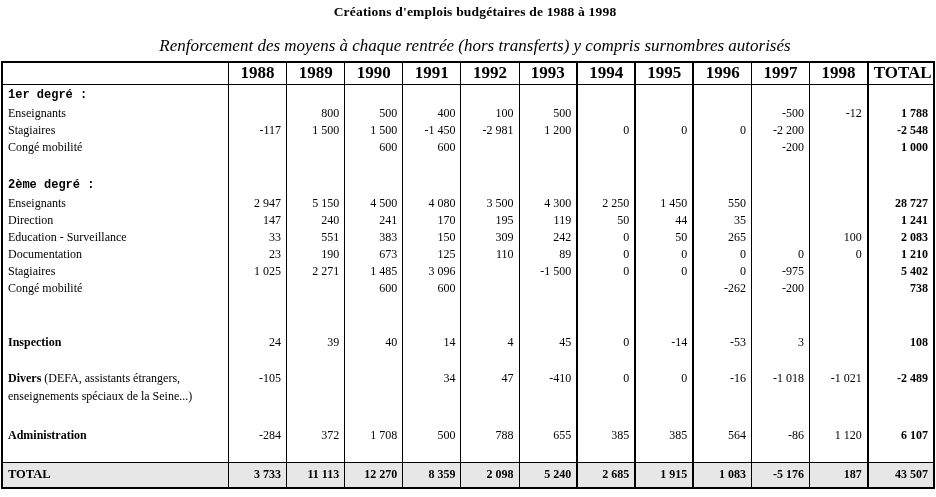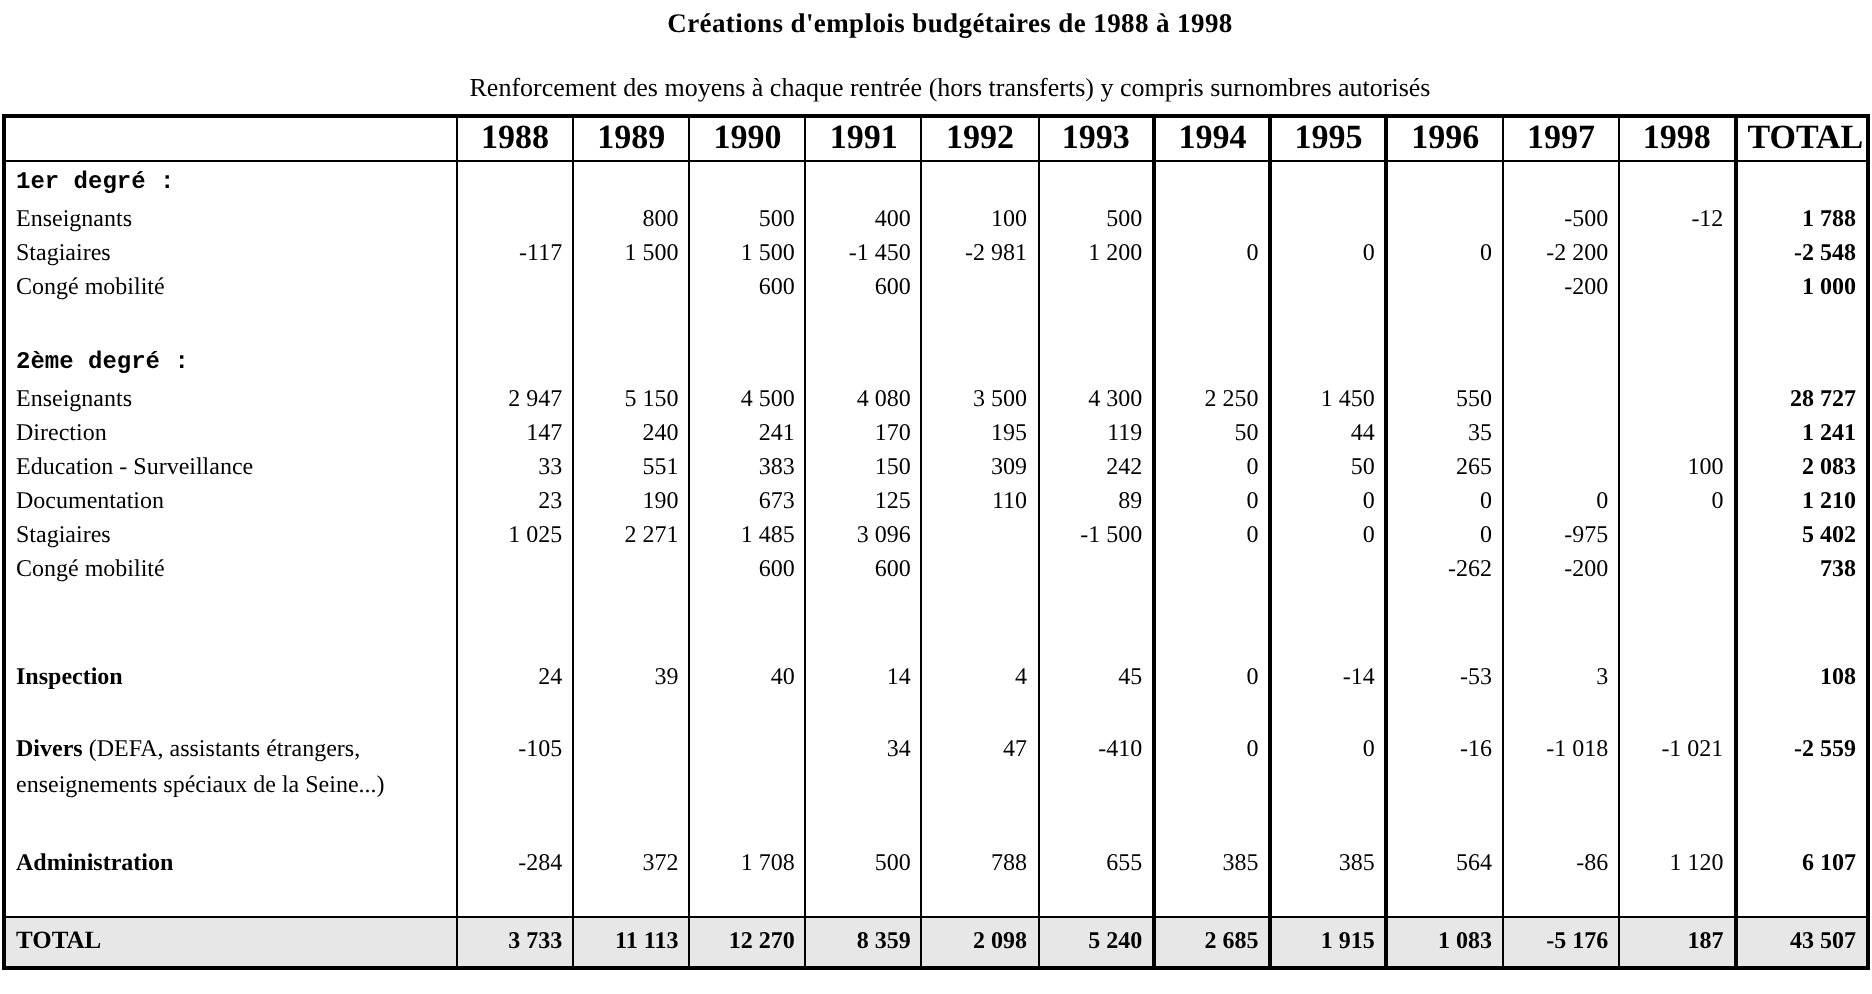--- a/index.html
+++ b/index.html
@@ -8,21 +8,21 @@
     font-family:"Liberation Serif","DejaVu Serif",serif;
     color:#000;
   }
   .titleblock{text-align:center;margin-left:14px;}
   .doc-title{
     margin:0;padding-top:4px;
     font-size:13.5px;font-weight:bold;letter-spacing:0.2px;
   }
   .doc-subtitle{
     margin:0;padding-top:16px;
-    font-size:13px;font-weight:normal;
+    font-size:17px;font-weight:normal;font-style:italic;
   }
   table.budget{
     border-collapse:collapse;table-layout:fixed;
     margin:5px auto 0 auto;
     width:934px;
     border:2px solid #000;
     font-size:12px;
   }
   col.c-label{width:226px;}
   col.c-year{width:58px;}
@@ -350,21 +350,21 @@
         <td class="num"></td>
         <td class="num"></td>
         <td class="num">34</td>
         <td class="num">47</td>
         <td class="num">-410</td>
         <td class="num thickL">0</td>
         <td class="num thickL">0</td>
         <td class="num thickL">-16</td>
         <td class="num">-1 018</td>
         <td class="num">-1 021</td>
-        <td class="tot thickL">-2 559</td>
+        <td class="tot thickL">-2 489</td>
       </tr>
       <tr class="r-cont">
         <td class="lbl">enseignements spéciaux de la Seine...)</td>
         <td class="num"></td>
         <td class="num"></td>
         <td class="num"></td>
         <td class="num"></td>
         <td class="num"></td>
         <td class="num"></td>
         <td class="num thickL"></td>

